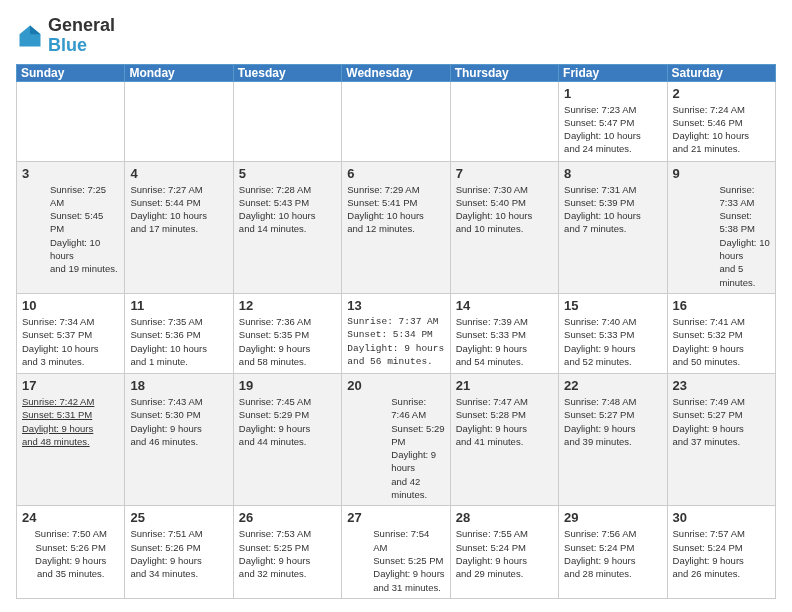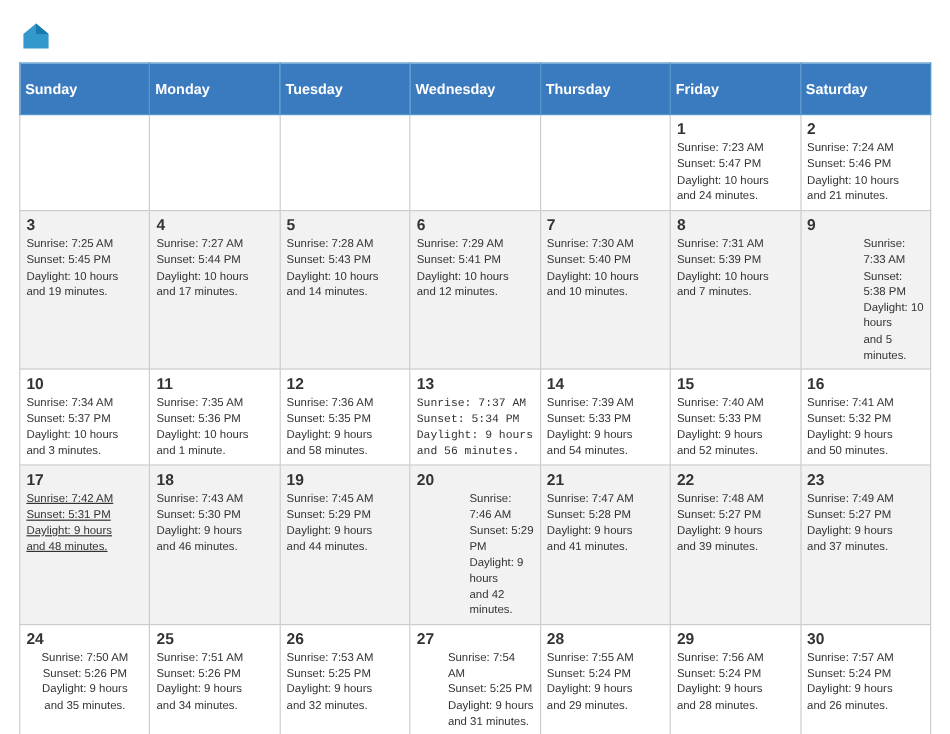--- a/index.html
+++ b/index.html
@@ -47,21 +47,21 @@
     table {
       width: 100%;
       border-collapse: collapse;
       table-layout: fixed;
     }
     thead th {
       background: #3a7abf;
       color: #fff;
       font-size: 12px;
       font-weight: bold;
-      padding: 14px 4px;
+      padding: 1px 4px;
       text-align: left;
       border: 1px solid #5599cc;
     }
     tbody td {
       vertical-align: top;
       border: 1px solid #ccc;
       padding: 4px 5px;
       font-size: 10px;
       color: #333;
       height: 80px;
@@ -90,20 +90,24 @@
   </style>
 </head>
 <body>
 
 <div class="header-area">
   <div class="logo">
     <svg class="logo-icon" viewBox="0 0 32 32">
       <polygon points="16,4 28,14 28,28 4,28 4,14" fill="#3399cc"></polygon>
       <polygon points="16,4 28,14 16,14" fill="#1a7ab0"></polygon>
     </svg>
+    <div class="logo-text">
+      <span class="logo-general">General</span><br>
+      <span class="logo-blue">Blue</span>
+    </div>
   </div>
 </div>
 
 <table>
   <thead>
     <tr>
     <th>Sunday</th>
         <th>Monday</th>
         <th>Tuesday</th>
         <th>Wednesday</th>
@@ -130,21 +134,21 @@
           <span class="day-num">2</span>
           <div class="day-info" style="white-space: pre-line;">Sunrise: 7:24 AM
 Sunset: 5:46 PM
 Daylight: 10 hours
 and 21 minutes.</div>
         </td>
       </tr>
       <tr>
         <td>
           <span class="day-num">3</span>
-          <div class="day-info" style="white-space: pre-line;">Sunrise: 7:25 AM
+          <div class="day-info" style="white-space: pre-line; margin-left: 28px;">Sunrise: 7:25 AM
 Sunset: 5:45 PM
 Daylight: 10 hours
 and 19 minutes.</div>
         </td>
         <td>
           <span class="day-num">4</span>
           <div class="day-info" style="white-space: pre-line;">Sunrise: 7:27 AM
 Sunset: 5:44 PM
 Daylight: 10 hours
 and 17 minutes.</div>

